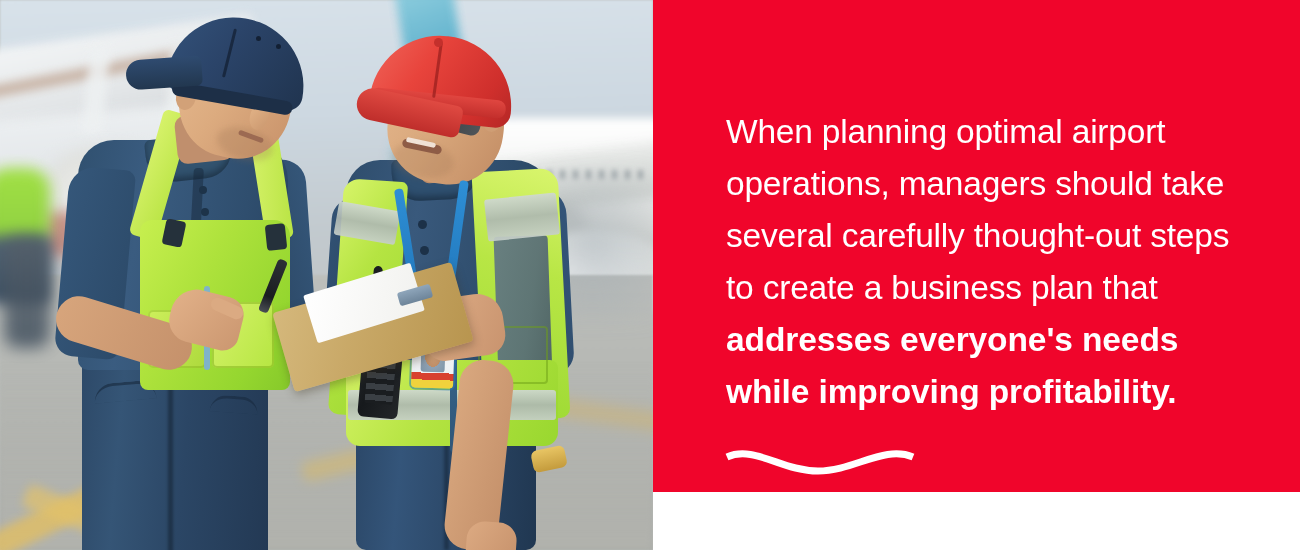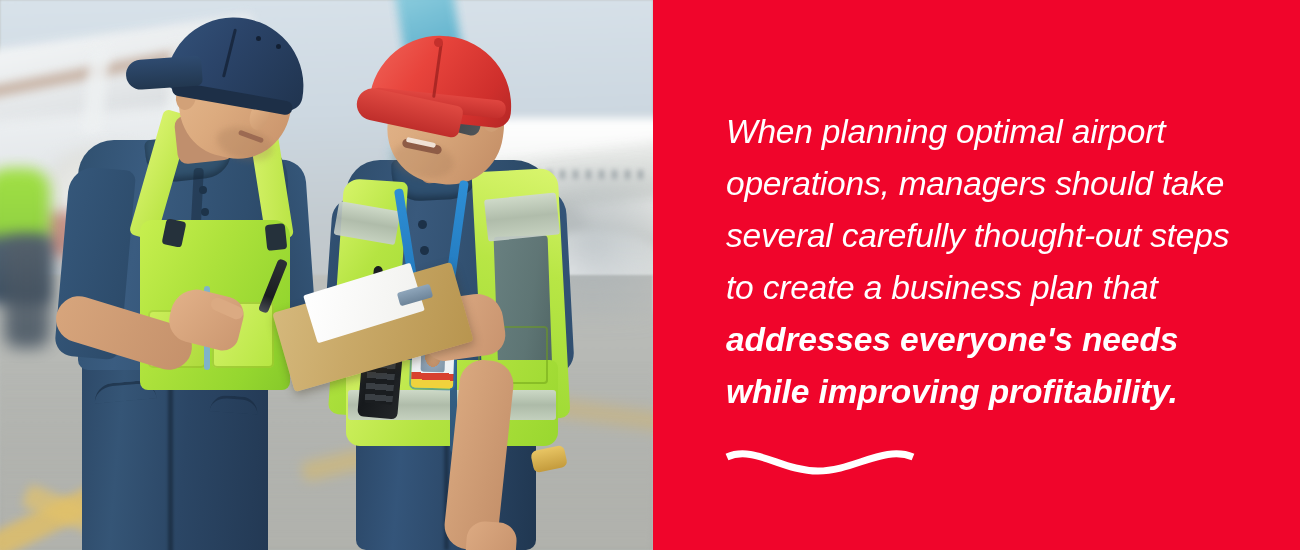--- a/index.html
+++ b/index.html
@@ -876,23 +876,22 @@
     width: 10px; height: 56px;
     background: linear-gradient(180deg,#2d3136 0%, #1a1d20 70%, #4a4f55 100%);
     border-radius: 4px;
     transform: rotate(22deg);
   }
 
   
   .text-panel {
     position: relative;
     flex: 1 1 auto;
-    height: 550px;
+    height: 492px;
     display: block;
-    font-style: italic;
   }
   .callout-text {
     position: absolute;
     left: 73px;
     top: 72px;
     width: 518px;
     color: #ffffff;
     font-family: "Liberation Sans", sans-serif;
     font-size: 33.5px;
     line-height: 52px;

